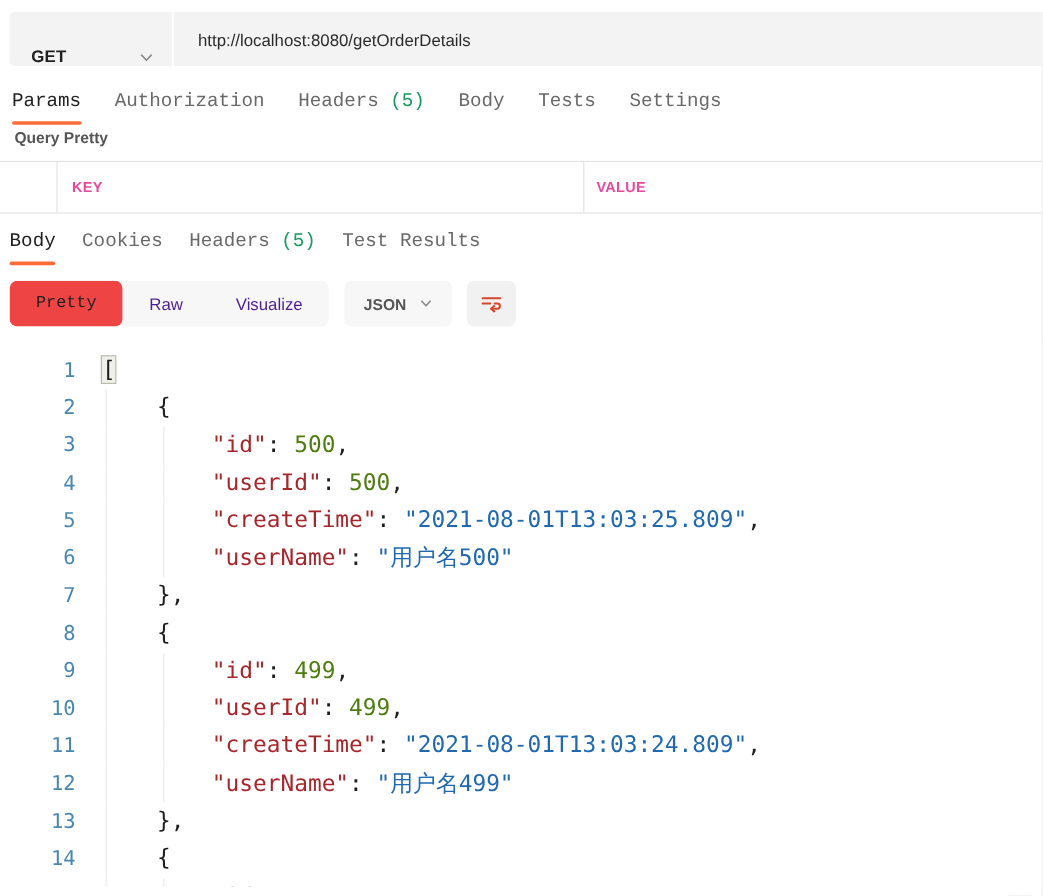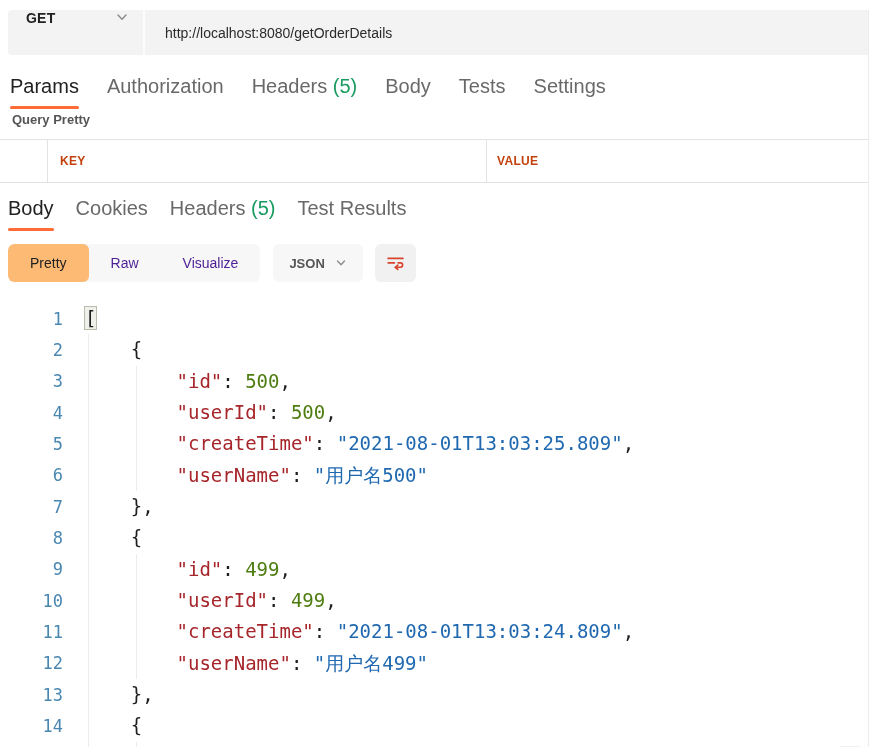--- a/index.html
+++ b/index.html
@@ -3,53 +3,53 @@
 <meta charset="utf-8">
 <style>
   * { margin:0; padding:0; box-sizing:border-box; }
   html,body { width:869px; height:747px; background:#fff; overflow:hidden;
     font-family:"Liberation Sans", sans-serif; color:#212121; }
   .frame { position:relative; width:869px; height:747px; border-right:1px solid #ececec; }
 
   
   .url-bar { margin:10px 0 0 8px; height:45px; background:#f3f3f3;
     border-radius:4px 0 0 4px; display:flex; align-items:stretch; }
-  .method-box { width:135px; display:flex; align-items:flex-start; justify-content:space-between;
+  .method-box { width:135px; display:flex; align-items:flex-end; justify-content:space-between;
     padding:0 14px 0 18px; cursor:pointer; }
   .method-label { font-size:14px; font-weight:700; letter-spacing:.2px; color:#212121; }
   .vdivider { width:2px; background:#fdfdfd; }
   .url-text { display:flex; align-items:center; padding-left:20px; font-size:14px; color:#2b2b2b; flex:1;text-align:right; }
 
   
   .tabs { display:flex; align-items:flex-start; }
   .req-tabs { margin:20px 0 0 10px; gap:28px; }
   .resp-tabs { margin:14px 0 0 8px; gap:22px; }
-  .tab { position:relative; font-size:20px; color:#696969; padding-bottom:11px; cursor:pointer; white-space:nowrap; }
+  .tab { position:relative; font-size:16px; color:#696969; padding-bottom:11px; cursor:pointer; white-space:nowrap;font-family:Liberation Mono, monospace; }
   .tab.active { color:#212121; }
   .tab.active::after { content:""; position:absolute; left:0; right:0; bottom:0;
     height:3px; background:#ff6c37; border-radius:2px; }
   .tab .count { color:#189a60; }
 
   .query-title { margin:3px 0 0 12px; font-size:13px; font-weight:700; color:#555; }
 
   
   .ptable { margin-top:12px; border-top:1px solid #e3e3e3; border-bottom:1px solid #e3e3e3; }
   .prow { display:flex; height:42px; align-items:center; }
   .pcell-first { width:48px; height:100%; border-right:1px solid #e3e3e3; }
   .pcell-key { width:439px; height:100%; display:flex; align-items:center; padding-left:12px;
     border-right:1px solid #e3e3e3; }
   .pcell-value { flex:1; height:100%; display:flex; align-items:center; padding-left:10px; }
-  .col-header { font-size:12px; font-weight:700; color:#c2410c; letter-spacing:.3px; }
+  .col-header { font-size:12px; font-weight:700; color:#ec4899; letter-spacing:.3px; }
 
   
   .toolbar { margin:13px 0 0 8px; display:flex; align-items:center; }
   .view-group { display:flex; background:#f7f7f7; border-radius:6px; overflow:hidden; height:38px; }
   .view-btn { display:flex; align-items:center; justify-content:center; padding:0 22px;
     font-size:14px; color:#4c1d95; cursor:pointer; }
-  .view-btn.active { background:#fdba74; color:#212121; border-radius:6px; }
+  .view-btn.active { background:#ef4444; color:#212121; border-radius:6px;font-family:Liberation Mono, monospace; }
   .format-btn { margin-left:13px; height:38px; padding:0 16px; background:#f7f7f7; border-radius:6px;
     display:flex; align-items:center; gap:10px; font-size:13px; font-weight:700; color:#555; cursor:pointer; }
   .wrap-btn { margin-left:12px; height:38px; width:41px; background:#f1f1f1; border-radius:6px;
     display:flex; align-items:center; justify-content:center; cursor:pointer; }
 
   
   .code-area { position:relative; margin-top:13px; height:454px; overflow:hidden;
     padding-top:8px; background:#fff; }
   .code-line { position:relative; height:31.33px; display:flex; align-items:center;
     font-family:"DejaVu Sans Mono", monospace; }

